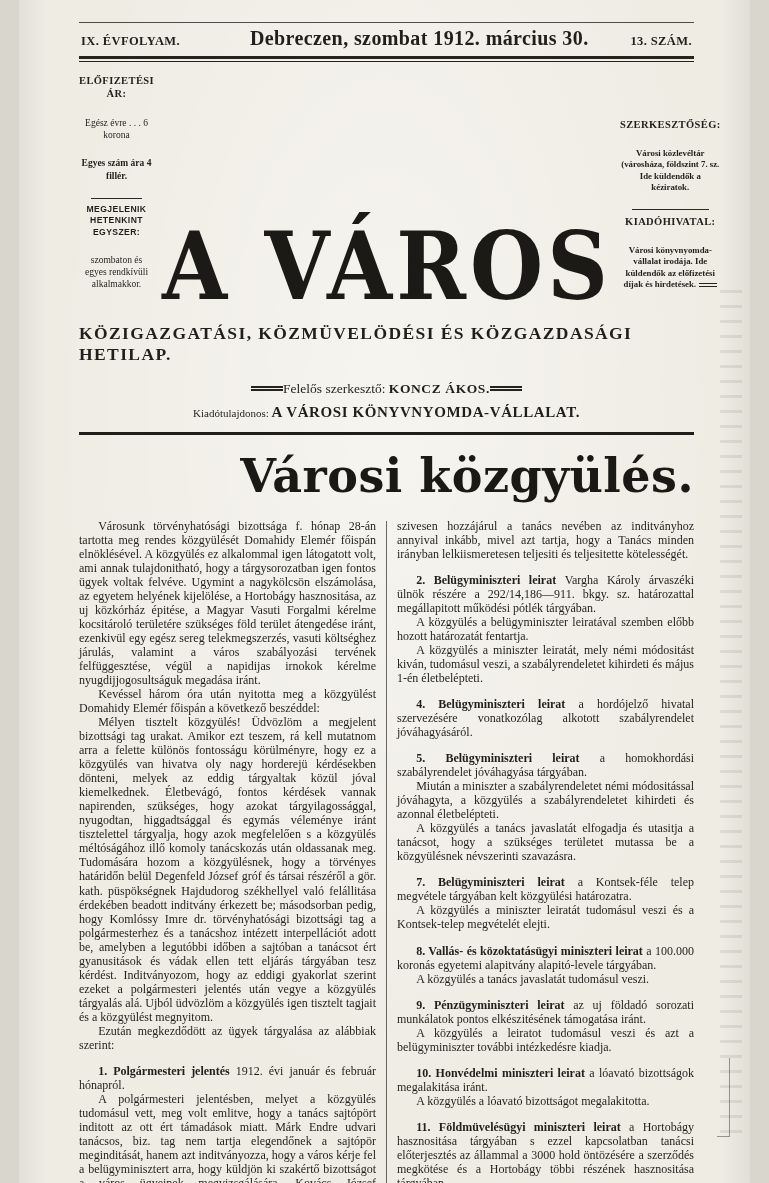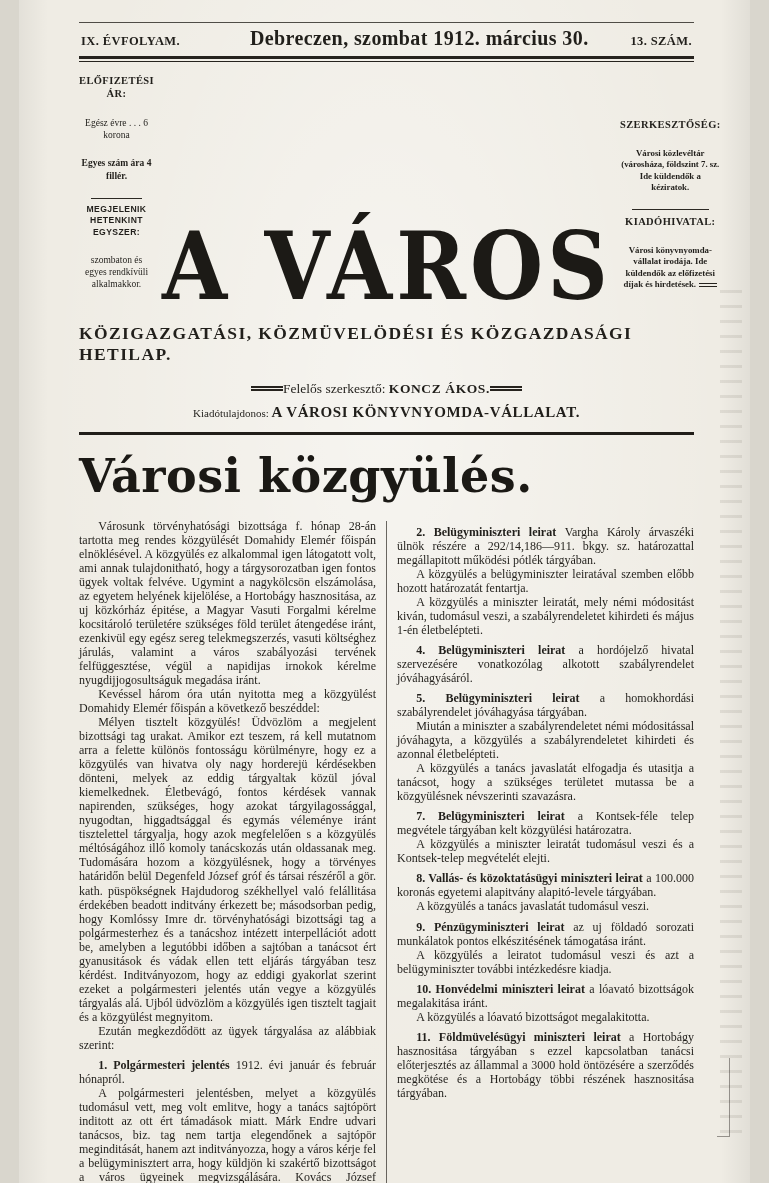--- a/index.html
+++ b/index.html
@@ -45,30 +45,30 @@
   .subtitle{margin-top:16px;text-align:left;font-weight:700;font-size:17.5px;letter-spacing:1.4px;}
   .editor-row{margin-top:16px;display:flex;justify-content:center;align-items:center;font-size:13.5px;}
   .editor-row b{letter-spacing:.6px;}
   .eq{display:inline-block;width:32px;height:5px;border-top:2px solid #26231e;border-bottom:2px solid #26231e;box-sizing:border-box;}
   .eq.eq-sm{width:18px;height:4px;border-top-width:1.5px;border-bottom-width:1.5px;vertical-align:middle;margin-left:3px;}
   .publisher-row{margin-top:7px;text-align:center;font-size:11px;}
   .publisher-row b{font-size:15px;letter-spacing:.6px;}
   .thick-rule{height:3px;background:#211e19;margin:11px 0 4px;}
   
   .headline{
-    text-align:left;margin:14px 0 16px;
+    text-align:right;margin:14px 0 16px;
     font-family:"DejaVu Serif","Liberation Serif",serif;
     font-weight:800;font-size:46px;letter-spacing:.5px;color:#1b1915;
   }
   .columns{display:flex;font-size:12px;line-height:1.17;text-align:justify;hyphens:auto;}
   .col{flex:1;min-width:0;}
   .col-divider{width:1px;background:rgba(45,42,36,.7);margin:2px 10px 0;}
   .para{margin:0;text-indent:1.6em;}
   .para.no-indent{text-indent:0;}
-  .para.item{margin-top:6px;}
+  .para.item{margin-top:12px;}
   .para .lead{font-weight:700;}
   
   .bleed{position:absolute;right:8px;top:290px;bottom:50px;width:22px;pointer-events:none;
     background:repeating-linear-gradient(180deg, rgba(70,62,48,.10) 0 3px, rgba(0,0,0,0) 3px 15px);}
   .artifact{position:absolute;right:20px;bottom:46px;width:12px;height:78px;pointer-events:none;
     border-right:1.5px solid rgba(40,36,30,.45);border-bottom:1.5px solid rgba(40,36,30,.45);}
 </style>
 </head>
 <body>
 
@@ -129,20 +129,21 @@
       <div class="col" id="col-left">
           <p class="para">Városunk törvényhatósági bizottsága f. hónap 28-án tartotta meg rendes közgyülését Domahidy Elemér főispán elnöklésével. A közgyülés ez alkalommal igen látogatott volt, ami annak tulajdonitható, hogy a tárgysorozatban igen fontos ügyek voltak felvéve. Ugymint a nagykölcsön elszámolása, az egyetem helyének kijelölése, a Hortobágy hasznositása, az uj közkórház épitése, a Magyar Vasuti Forgalmi kérelme kocsitároló területére szükséges föld terület átengedése iránt, ezenkivül egy egész sereg telekmegszerzés, vasuti költséghez járulás, valamint a város szabályozási tervének felfüggesztése, végül a napidijas irnokok kérelme nyugdijjogosultságuk megadása iránt.</p>
           <p class="para">Kevéssel három óra után nyitotta meg a közgyülést Domahidy Elemér főispán a következő beszéddel:</p>
           <p class="para">Mélyen tisztelt közgyülés! Üdvözlöm a megjelent bizottsági tag urakat. Amikor ezt teszem, rá kell mutatnom arra a felette különös fontosságu körülményre, hogy ez a közgyülés van hivatva oly nagy horderejü kérdésekben dönteni, melyek az eddig tárgyaltak közül jóval kiemelkednek. Életbevágó, fontos kérdések vannak napirenden, szükséges, hogy azokat tárgyilagossággal, nyugodtan, higgadtsággal és egymás véleménye iránt tisztelettel tárgyalja, hogy azok megfelelően s a közgyülés méltóságához illő komoly tanácskozás után oldassanak meg. Tudomására hozom a közgyülésnek, hogy a törvényes határidőn belül Degenfeld József gróf és társai részéről a gör. kath. püspökségnek Hajdudorog székhellyel való felállitása érdekében beadott inditvány érkezett be; másodsorban pedig, hogy Komlóssy Imre dr. törvényhatósági bizottsági tag a polgármesterhez és a tanácshoz intézett interpellációt adott be, amelyben a legutóbbi időben a sajtóban a tanácsot ért gyanusitások és vádak ellen tett eljárás tárgyában tesz kérdést. Inditványozom, hogy az eddigi gyakorlat szerint ezeket a polgármesteri jelentés után vegye a közgyülés tárgyalás alá. Ujból üdvözlöm a közgyülés igen tisztelt tagjait és a közgyülést megnyitom.</p>
           <p class="para">Ezután megkezdődött az ügyek tárgyalása az alábbiak szerint:</p>
           <p class="para item"><span class="lead">1. Polgármesteri jelentés </span>1912. évi január és február hónapról.</p>
           <p class="para">A polgármesteri jelentésben, melyet a közgyülés tudomásul vett, meg volt emlitve, hogy a tanács sajtópört inditott az ott ért támadások miatt. Márk Endre udvari tanácsos, biz. tag nem tartja elegendőnek a sajtópör meginditását, hanem azt inditványozza, hogy a város kérje fel a belügyminisztert arra, hogy küldjön ki szakértő bizottságot a város ügyeinek megvizsgálására. Kovács József polgármester válaszában</p>
         </div>
       <div class="col-divider"></div>
       <div class="col" id="col-right">
+          <p class="para no-indent">szivesen hozzájárul a tanács nevében az inditványhoz annyival inkább, mivel azt tartja, hogy a Tanács minden irányban lelkiismeretesen teljesiti és teljesitette kötelességét.</p>
           <p class="para item"><span class="lead">2. Belügyminiszteri leirat </span>Vargha Károly árvaszéki ülnök részére a 292/14,186—911. bkgy. sz. határozattal megállapitott működési pótlék tárgyában.</p>
           <p class="para">A közgyülés a belügyminiszter leiratával szemben előbb hozott határozatát fentartja.</p>
           <p class="para">A közgyülés a miniszter leiratát, mely némi módositást kiván, tudomásul veszi, a szabályrendeletet kihirdeti és május 1-én életbelépteti.</p>
           <p class="para item"><span class="lead">4. Belügyminiszteri leirat </span>a hordójelző hivatal szervezésére vonatkozólag alkotott szabályrendelet jóváhagyásáról.</p>
           <p class="para item"><span class="lead">5. Belügyminiszteri leirat </span>a homokhordási szabályrendelet jóváhagyása tárgyában.</p>
           <p class="para">Miután a miniszter a szabályrendeletet némi módositással jóváhagyta, a közgyülés a szabályrendeletet kihirdeti és azonnal életbelépteti.</p>
           <p class="para">A közgyülés a tanács javaslatát elfogadja és utasitja a tanácsot, hogy a szükséges területet mutassa be a közgyülésnek névszerinti szavazásra.</p>
           <p class="para item"><span class="lead">7. Belügyminiszteri leirat </span>a Kontsek-féle telep megvétele tárgyában kelt közgyülési határozatra.</p>
           <p class="para">A közgyülés a miniszter leiratát tudomásul veszi és a Kontsek-telep megvételét elejti.</p>
           <p class="para item"><span class="lead">8. Vallás- és közoktatásügyi miniszteri leirat </span>a 100.000 koronás egyetemi alapitvány alapitó-levele tárgyában.</p>

